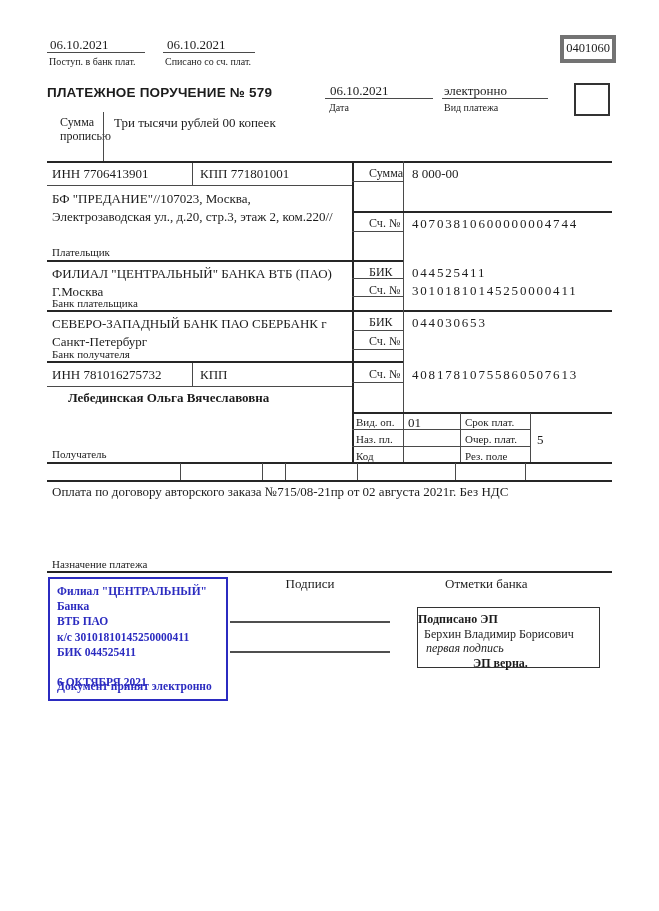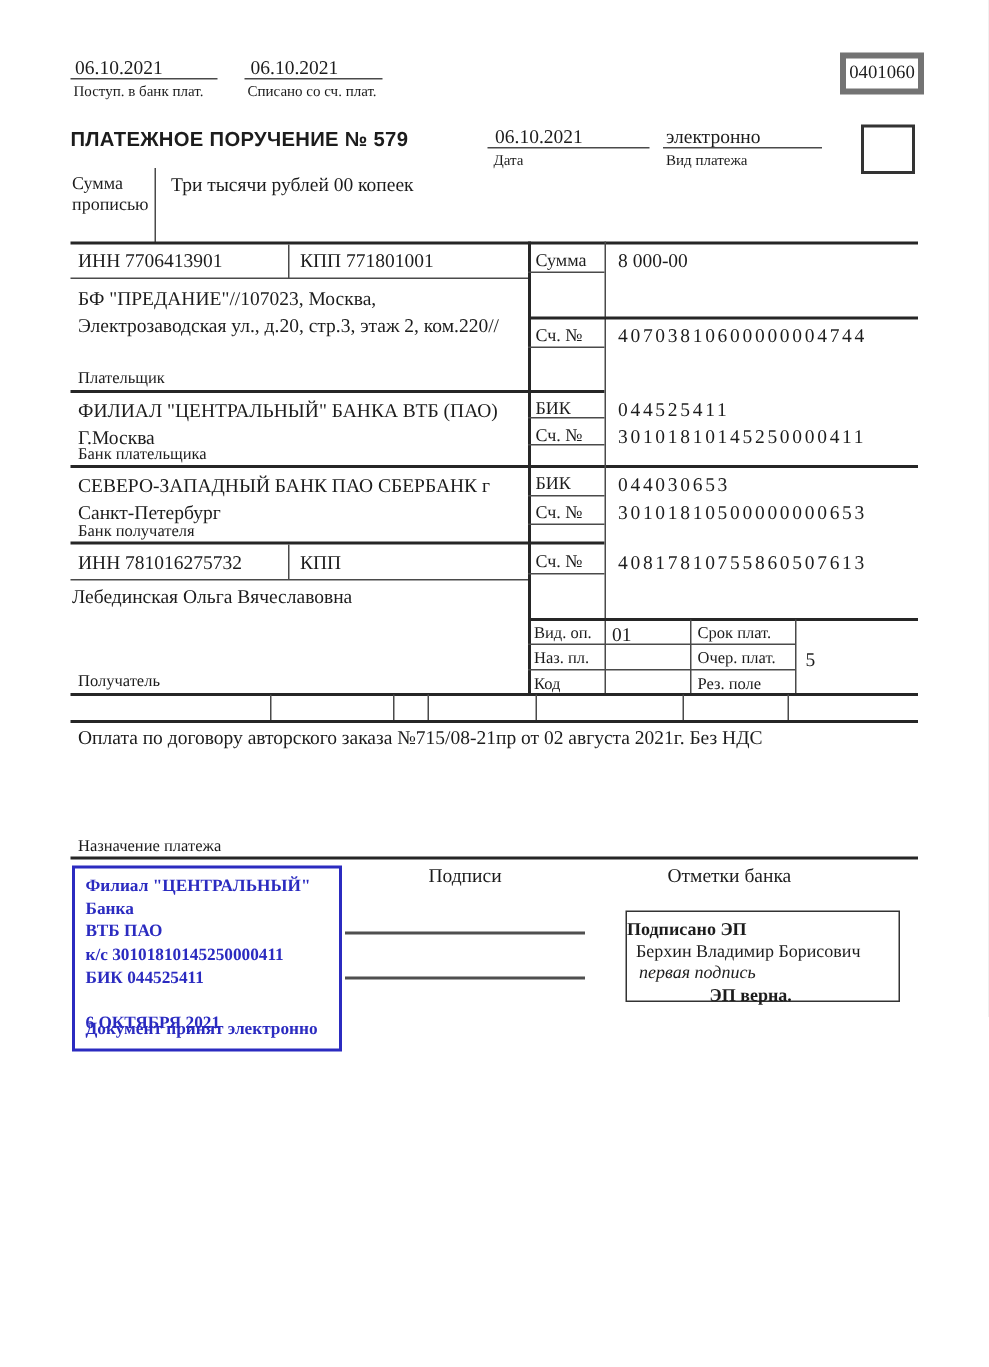--- a/index.html
+++ b/index.html
@@ -6,21 +6,21 @@
   .page{
     position:relative;
     width:659px;height:911px;
     background:#ffffff;
     font-family:"Liberation Serif", serif;
     color:#1c1c1c;
     overflow:hidden;
   }
   .abs{position:absolute;}
   .t13{font-size:13px;line-height:1.2;}
-  .t12{font-size:12px;line-height:1.2;}
+  .t12{font-size:12px;line-height:1.2;margin-left:12px;}
   .t11{font-size:11px;line-height:1.2;}
   .t10{font-size:10px;line-height:1.2;}
   .num{letter-spacing:1.8px;}
   .hline{position:absolute;height:1px;background:#4a4a4a;}
   .hline2{position:absolute;height:2px;background:#262626;}
   .vline{position:absolute;width:1px;background:#4a4a4a;}
   .vline2{position:absolute;width:2px;background:#262626;}
   .title{
     font-family:"Liberation Sans", sans-serif;
     font-weight:bold;font-size:13.5px;letter-spacing:.2px;
@@ -130,25 +130,24 @@
   <div class="abs t12" style="left:357px;top:265px;">БИК</div>
   <div class="abs t13 num" style="left:412px;top:265px;">044525411</div>
   <div class="abs t12" style="left:357px;top:283px;">Сч. №</div>
   <div class="abs t13 num" style="left:412px;top:283px;">30101810145250000411</div>
 
   <div class="abs t13 wrapblock" style="left:52px;top:315px;width:300px;">СЕВЕРО-ЗАПАДНЫЙ БАНК ПАО СБЕРБАНК г Санкт-Петербург</div>
   <div class="abs t11" style="left:52px;top:348px;">Банк получателя</div>
   <div class="abs t12" style="left:357px;top:315px;">БИК</div>
   <div class="abs t13 num" style="left:412px;top:315px;">044030653</div>
   <div class="abs t12" style="left:357px;top:334px;">Сч. №</div>
-  <div class="abs t13 num" style="left:412px;top:334px;">30101810500000000653</div>
 
   <div class="abs t13" style="left:52px;top:367px;">ИНН 781016275732</div>
   <div class="abs t13" style="left:200px;top:367px;">КПП</div>
-  <div class="abs t13" style="left:48px;top:390px;">Лебединская Ольга Вячеславовна</div>
+  <div class="abs t13" style="left:68px;top:390px;font-weight:bold;">Лебединская Ольга Вячеславовна</div>
   <div class="abs t11" style="left:52px;top:448px;">Получатель</div>
   <div class="abs t12" style="left:357px;top:367px;">Сч. №</div>
   <div class="abs t13 num" style="left:412px;top:367px;">40817810755860507613</div>
 
   <div class="abs t11" style="left:356px;top:416px;">Вид. оп.</div>
   <div class="abs t13" style="left:408px;top:415px;">01</div>
   <div class="abs t11" style="left:465px;top:416px;">Срок плат.</div>
   <div class="abs t13" style="left:537px;top:415px;"></div>
 
   <div class="abs t11" style="left:356px;top:433px;">Наз. пл.</div>

